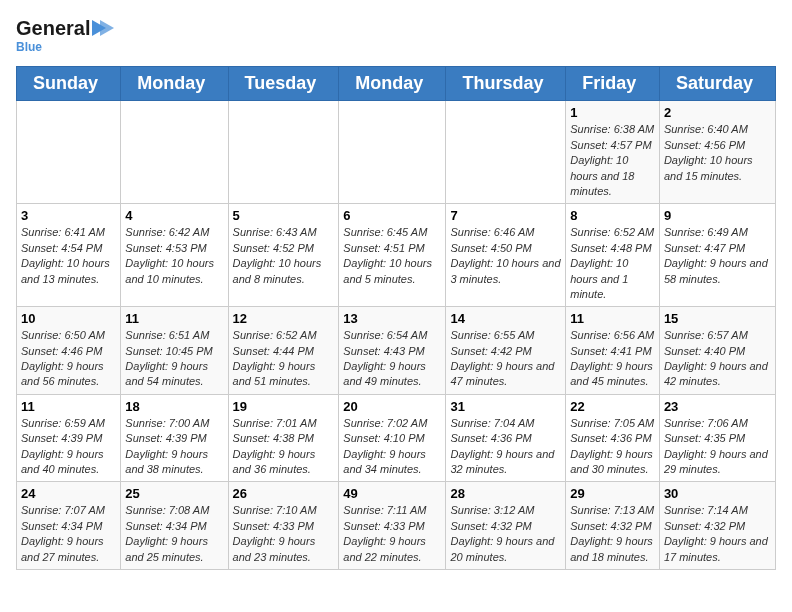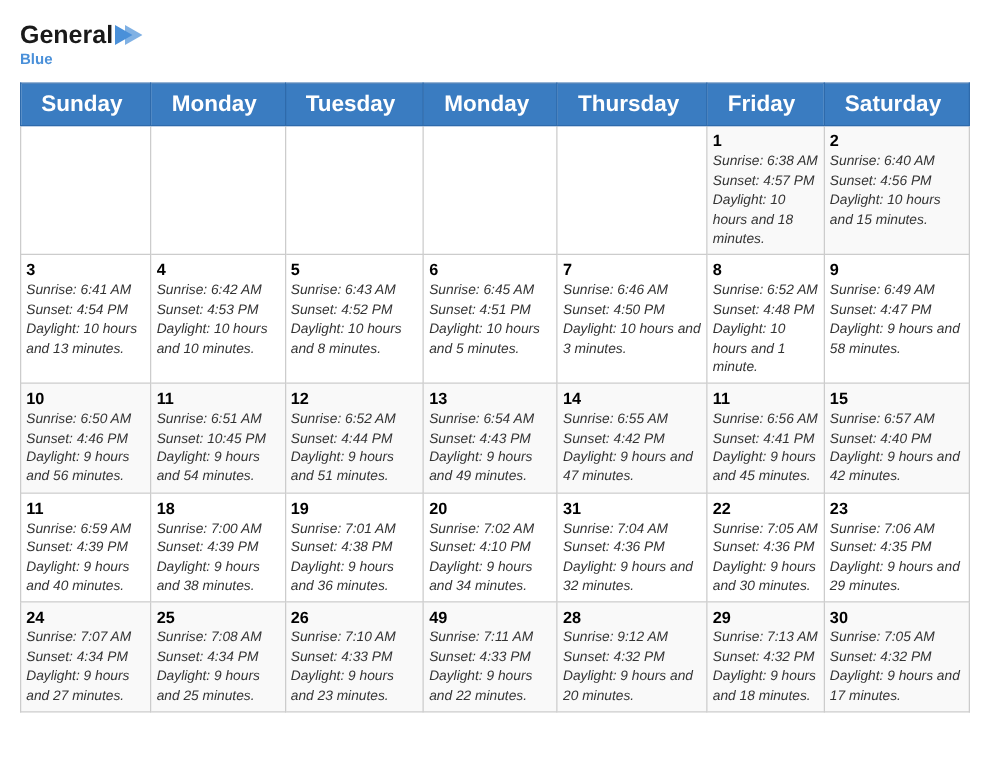--- a/index.html
+++ b/index.html
@@ -276,31 +276,31 @@
 Daylight: 9 hours and 23 minutes.</div>
         </td>
         <td>
           <span class="day-number">49</span>
           <div class="day-info">Sunrise: 7:11 AM
 Sunset: 4:33 PM
 Daylight: 9 hours and 22 minutes.</div>
         </td>
         <td>
           <span class="day-number">28</span>
-          <div class="day-info">Sunrise: 9:12 AM
+          <div class="day-info">Sunrise: 3:12 AM
 Sunset: 4:32 PM
 Daylight: 9 hours and 20 minutes.</div>
         </td>
         <td>
           <span class="day-number">29</span>
           <div class="day-info">Sunrise: 7:13 AM
 Sunset: 4:32 PM
 Daylight: 9 hours and 18 minutes.</div>
         </td>
         <td>
           <span class="day-number">30</span>
-          <div class="day-info">Sunrise: 7:05 AM
+          <div class="day-info">Sunrise: 7:14 AM
 Sunset: 4:32 PM
 Daylight: 9 hours and 17 minutes.</div>
         </td>
       </tr>
     </tbody>
 </table>
 
 </body></html>

